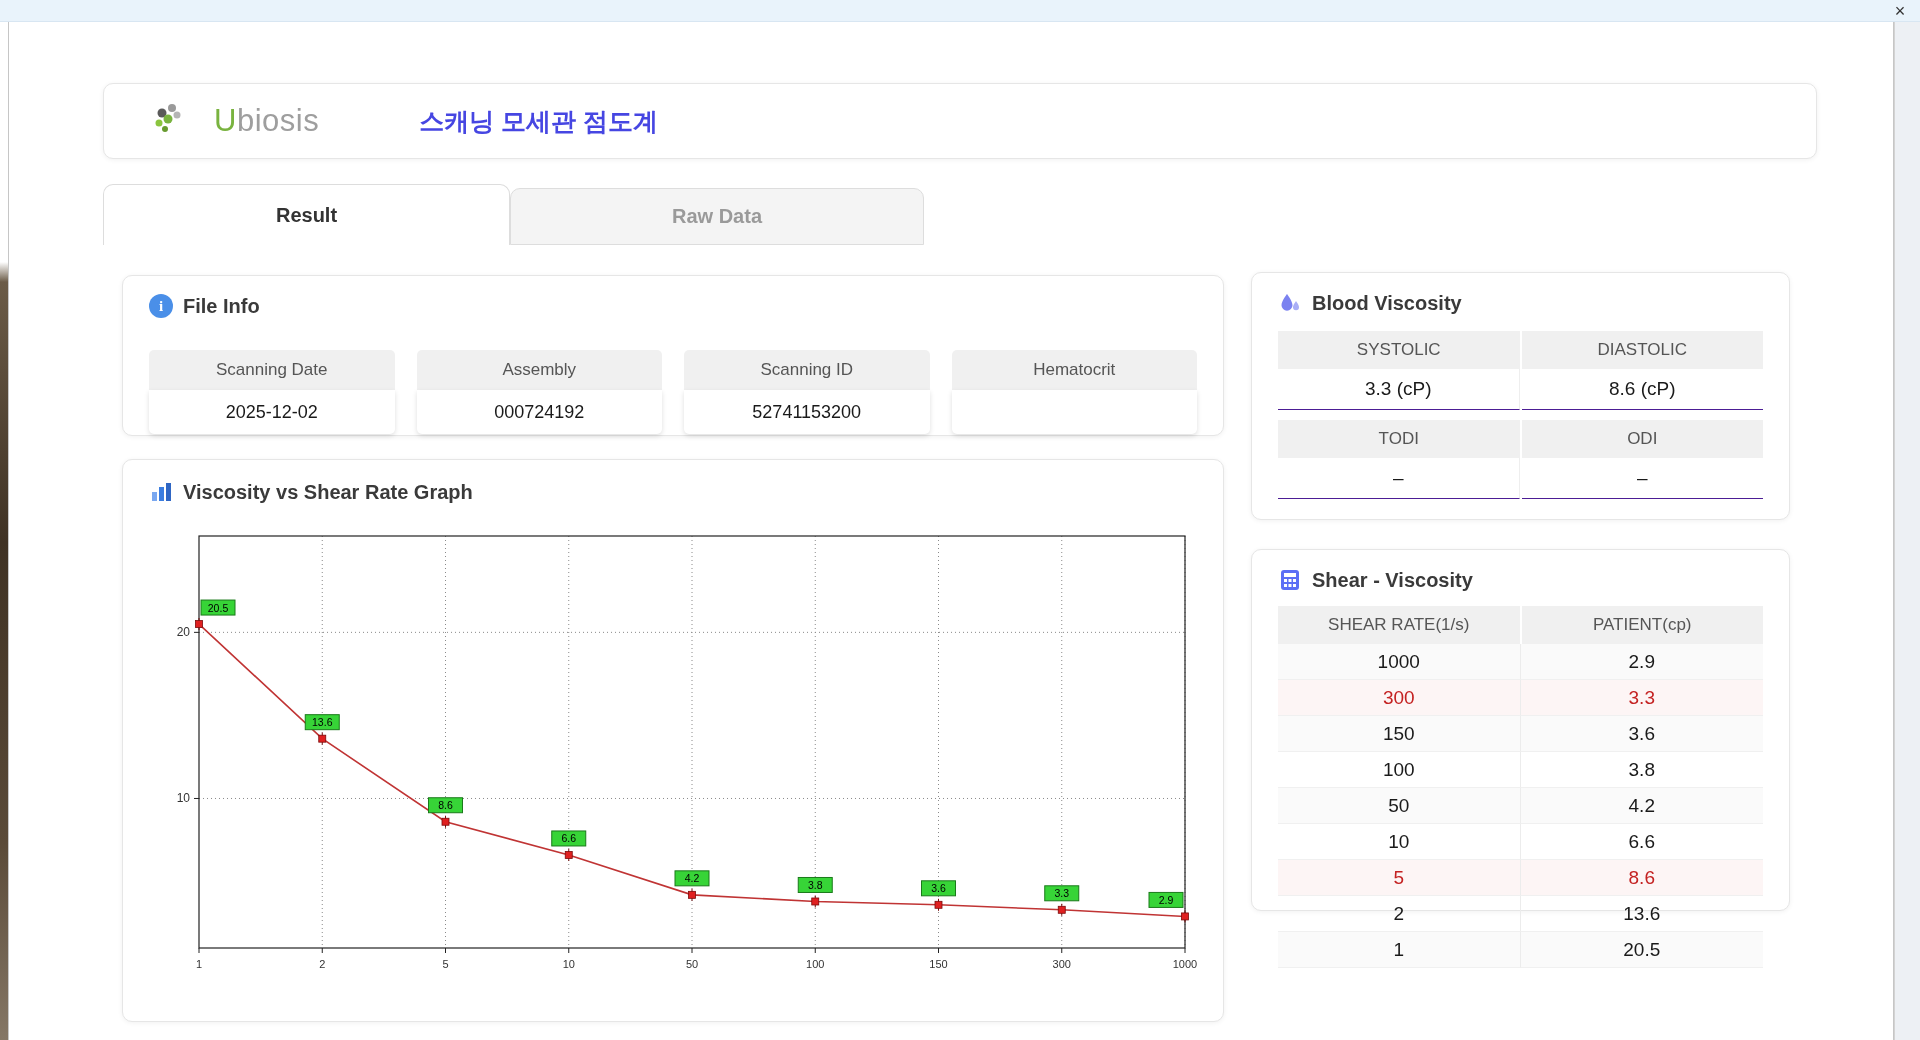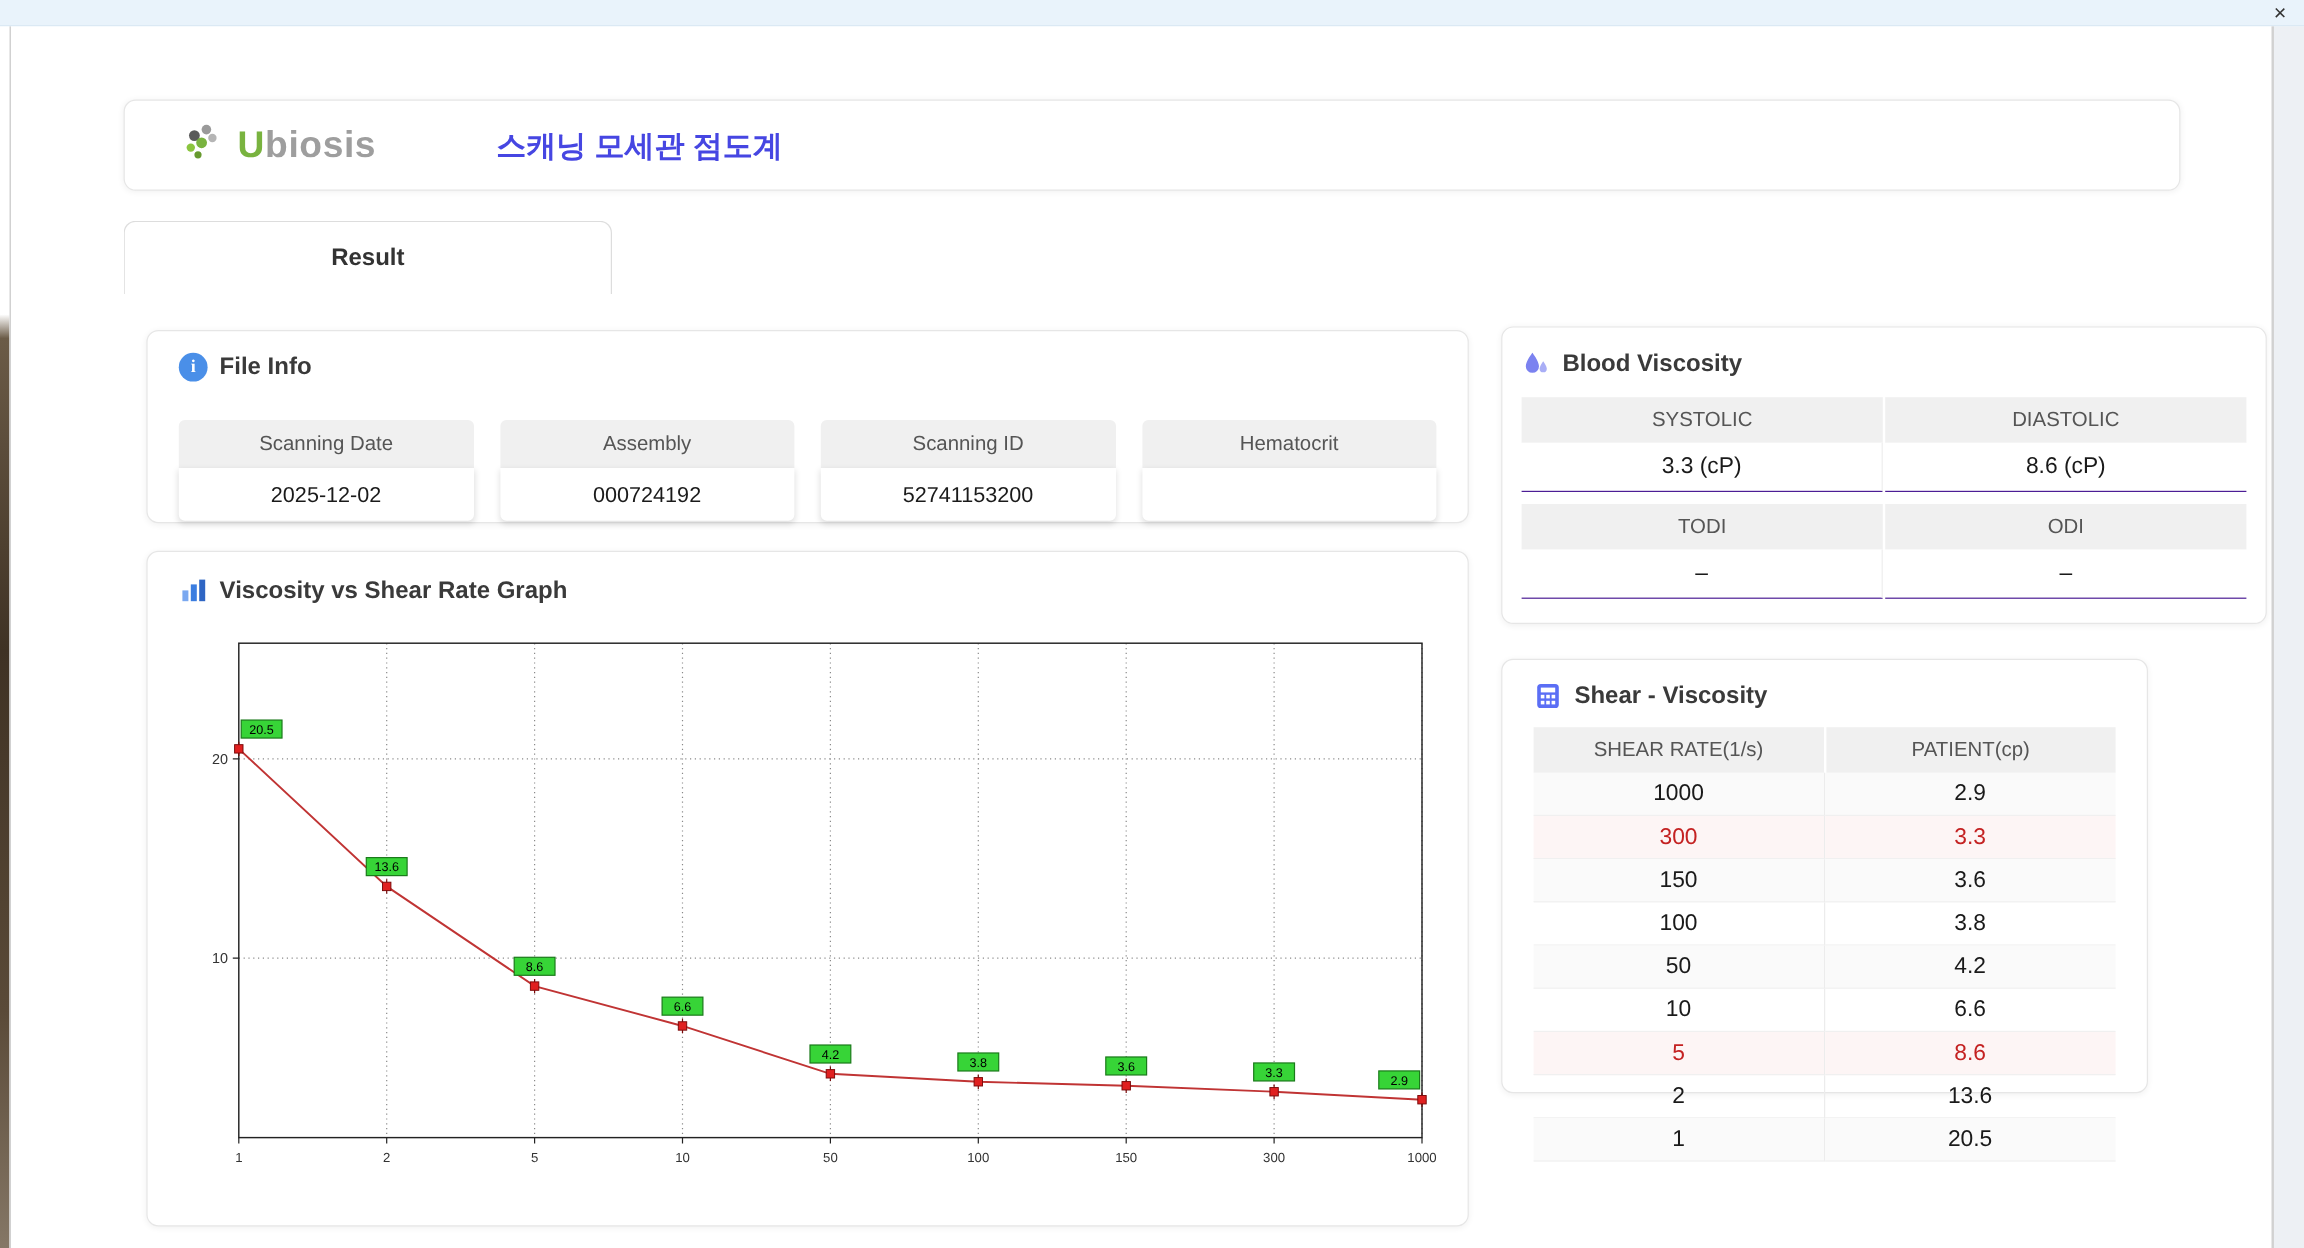--- a/index.html
+++ b/index.html
@@ -12,21 +12,21 @@
   .left-sliver { position:absolute; left:0; top:22px; width:8px; height:1018px;
     background:linear-gradient(#ffffff 0 240px, #6b5b47 260px, #3f3224 520px, #5a4a38 820px, #857766 1018px); }
   .right-strip { position:absolute; right:0; top:22px; width:26px; height:1018px; background:#edf0f4; border-left:1px solid #d3d3d3; }
   .app-window { position:absolute; left:8px; top:22px; width:1886px; height:1018px; background:#ffffff; border-left:1px solid #c6c6c6; border-right:1px solid #c6c6c6; }
 
   .card { position:absolute; background:#fff; border:1px solid #e6e6e6; border-radius:10px; box-shadow:0 1px 5px rgba(0,0,0,0.06); }
 
   
   .header-card { left:103px; top:83px; width:1714px; height:76px; display:flex; align-items:center; }
   .logo-wrap { display:flex; align-items:center; margin-left:46px; }
-  .logo-text { font-size:31px; font-weight:bold; color:#9e9e9e; margin-left:4px; letter-spacing:0.5px; }
+  .logo-text { font-size:31px; font-weight:normal; color:#9e9e9e; margin-left:20px; letter-spacing:0.5px; }
   .logo-text .first { color:#79b33f; }
   .app-title { margin-left:100px; font-size:25px; font-weight:bold; color:#4646e2; }
 
   
   .tab { position:absolute; display:flex; align-items:center; justify-content:center; font-size:20px; font-weight:bold; border-radius:10px 10px 0 0; cursor:pointer; }
   .tab-result { left:103px; top:184px; width:407px; height:61px; background:#ffffff; color:#333; border:1px solid #ddd; border-bottom:none; }
   .tab-rawdata { left:510px; top:188px; width:414px; height:57px; background:#f4f4f4; color:#9a9a9a; border:1px solid #dddddd; }
 
   
   .sec-title { display:flex; align-items:center; gap:10px; font-size:20px; font-weight:bold; color:#3a3a3a; }
@@ -36,21 +36,21 @@
   .fi-fields { display:flex; gap:22px; margin-top:32px;align-items:center; }
   .fi-col { flex:1; }
   .fi-head { background:#f0f0f0; height:40px; display:flex; align-items:center; justify-content:center; font-size:17px; color:#555; border-radius:5px 5px 0 0; }
   .fi-val { background:#fff; height:44px; display:flex; align-items:center; justify-content:center; font-size:18px; color:#1a1a1a; box-shadow:0 2px 5px rgba(0,0,0,0.13); border-radius:0 0 5px 5px; }
 
   
   .graph-card { left:122px; top:459px; width:1102px; height:563px; padding:20px 26px; }
   .chart-holder { position:absolute; left:36px; top:68px; width:1040px; height:478px; }
 
   
-  .bv-card { left:1251px; top:272px; width:638px; height:248px; padding:18px 16px; }
+  .bv-card { left:1251px; top:272px; width:539px; height:248px; padding:18px 26px; }
   .bv-table { margin-top:16px; }
   .bv-headrow, .bv-valrow { display:grid; grid-template-columns:1fr 1fr; column-gap:2px; }
   .bv-headrow > div { background:#f0f0f0; height:38px; display:flex; align-items:center; justify-content:center; font-size:17px; color:#555; }
   .bv-valrow > div { background:#fff; height:41px; display:flex; align-items:center; justify-content:center; font-size:19px; color:#1a1a1a; border-bottom:1px solid #4c1d95; }
   .bv-valrow > div:first-child { border-right:1px solid #eee; }
   .bv-gap { height:10px; }
 
   
   .sv-card { left:1251px; top:549px; width:539px; height:362px; padding:18px 26px; }
   .sv-table { margin-top:14px; }
@@ -89,20 +89,21 @@
           <circle cx="27" cy="16" r="3.5" fill="#b5b5b5"></circle>
           <circle cx="15" cy="30" r="3" fill="#679a2f"></circle>
         </svg>
       </span>
       <span class="logo-text"><span class="first">U</span><span>biosis</span></span>
     </div>
     <div class="app-title">스캐닝 모세관 점도계</div>
   </div>
 
   <div class="tab tab-result">Result</div>
+  <div class="tab tab-rawdata">Raw Data</div>
 
   <div class="card fileinfo-card">
     <div class="sec-title">
       <span class="icon info-icon">i</span>
       <span>File Info</span>
     </div>
     <div class="fi-fields">
       <div class="fi-col">
         <div class="fi-head">Scanning Date</div>
         <div class="fi-val">2025-12-02</div>

